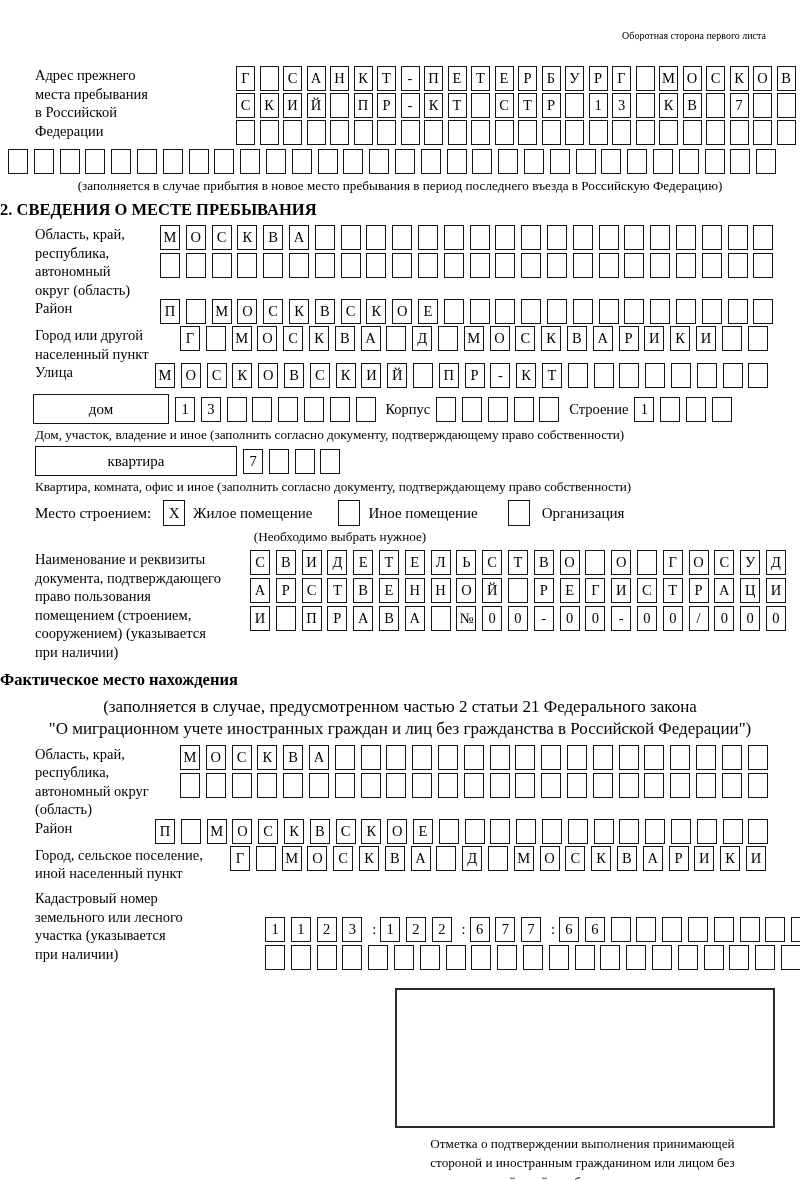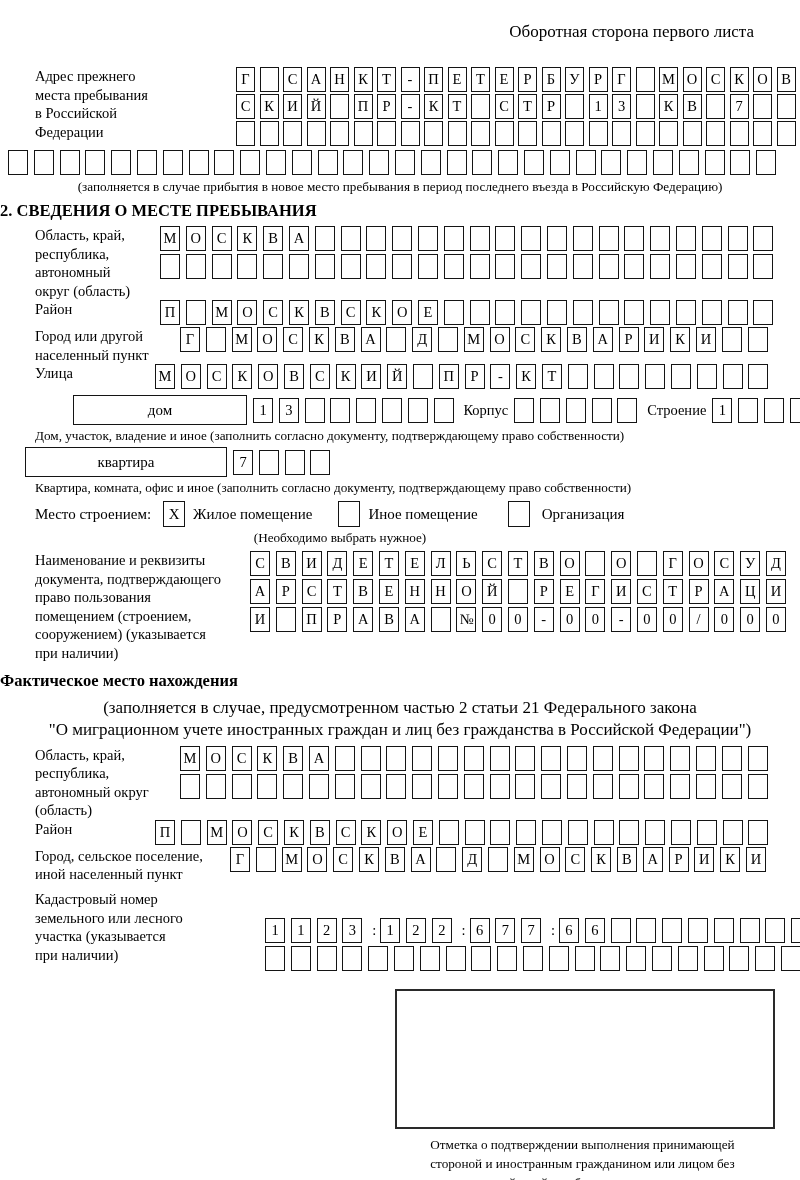--- a/index.html
+++ b/index.html
@@ -1,19 +1,19 @@
 <!DOCTYPE html>
 <html lang="ru"><head>
 <meta charset="utf-8">
 <style>
   html,body{margin:0;padding:0;background:#fff;}
   body{width:800px;height:1180px;overflow:hidden;color:#000;
        font-family:"Liberation Serif","DejaVu Serif",serif;}
   .page{position:relative;width:800px;height:1180px;}
-  .hdr-right{margin-top:22px;padding-right:46px;text-align:right;font-size:17px;}
+  .hdr-right{margin-top:30px;padding-right:34px;text-align:right;font-size:10px;}
   .frow{display:flex;align-items:flex-start;}
   .label{font-size:14.5px;line-height:1.28;box-sizing:border-box;padding-left:35px;flex-shrink:0;}
   .label-mid{font-size:14.5px;flex-shrink:0;}
   .cellcol{display:flex;flex-direction:column;}
   .cells{display:flex;margin-bottom:2px;}
   .cell{box-sizing:border-box;width:20px;height:25px;border:1.6px solid #141414;
         margin-right:5.8px;display:flex;align-items:center;justify-content:center;
         font-size:14.5px;background:#fff;flex-shrink:0;}
   .tight .cell{width:19px;margin-right:4.5px;}
   .sep{width:12px;height:25px;display:flex;align-items:center;justify-content:center;
@@ -308,21 +308,21 @@
         <span class="cell"></span>
         <span class="cell"></span>
         <span class="cell"></span>
         <span class="cell"></span>
         <span class="cell"></span>
         <span class="cell"></span>
       </div>
   </div>
 
   <div class="frow" style="margin-left:33px;margin-top:4px;align-items:center;">
-    <div class="namebox" style="width:174px;margin-left:40px;">дом</div>
+    <div class="namebox" style="width:136px;">дом</div>
     <div class="cells" style="margin-left:6px;margin-bottom:0;">
         <span class="cell">1</span>
         <span class="cell">3</span>
         <span class="cell"></span>
         <span class="cell"></span>
         <span class="cell"></span>
         <span class="cell"></span>
         <span class="cell"></span>
         <span class="cell"></span>
       </div>
@@ -337,21 +337,21 @@
     <div class="label-mid" style="margin-left:4px;margin-right:6px;">Строение</div>
     <div class="cells" style="margin-bottom:0;">
         <span class="cell">1</span>
         <span class="cell"></span>
         <span class="cell"></span>
         <span class="cell"></span>
       </div>
   </div>
   <div class="caption" style="margin-top:3px;text-align:left;margin-left:35px;">Дом, участок, владение и иное (заполнить согласно документу, подтверждающему право собственности)</div>
 
-  <div class="frow" style="margin-left:25px;margin-top:3px;align-items:center;">
+  <div class="frow" style="margin-left:35px;margin-top:3px;align-items:center;">
     <div class="namebox" style="width:202px;">квартира</div>
     <div class="cells" style="margin-left:6px;margin-bottom:0;">
         <span class="cell">7</span>
         <span class="cell"></span>
         <span class="cell"></span>
         <span class="cell"></span>
       </div>
   </div>
   <div class="caption" style="margin-top:3px;text-align:left;margin-left:35px;">Квартира, комната, офис и иное (заполнить согласно документу, подтверждающему право собственности)</div>
 

